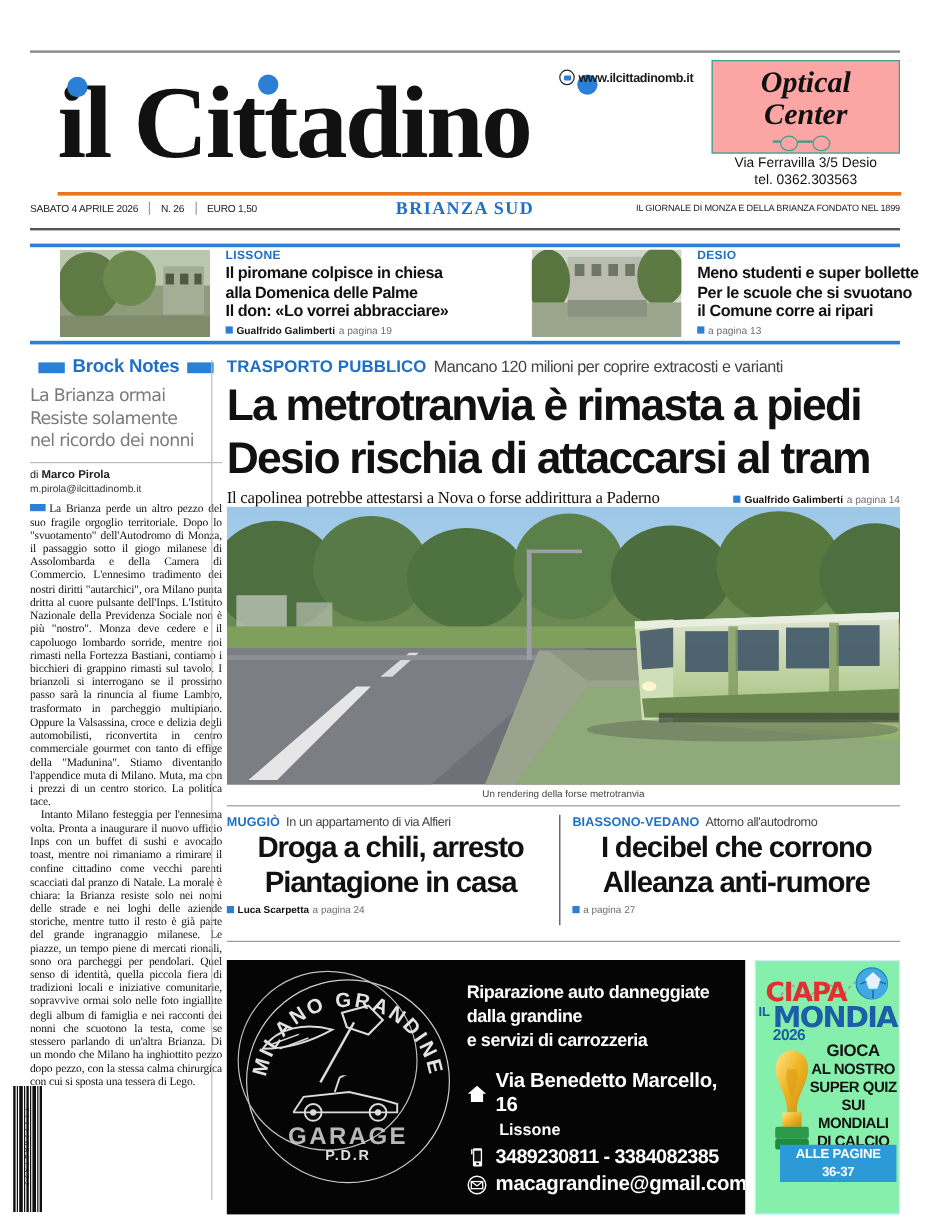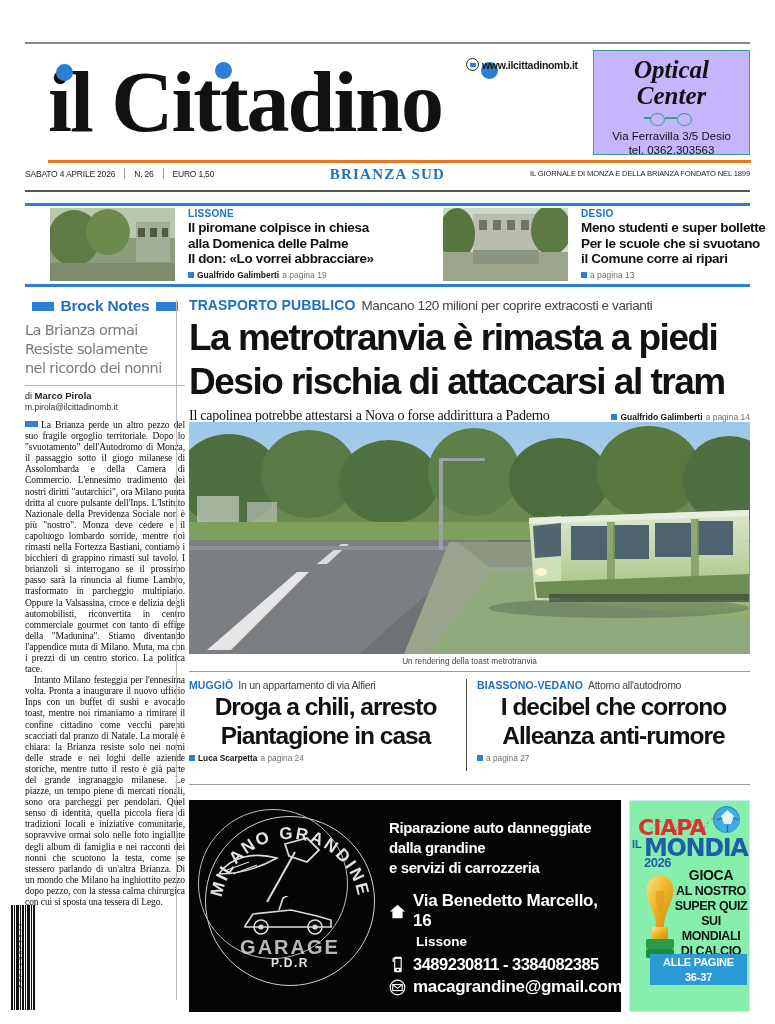--- a/index.html
+++ b/index.html
@@ -36,22 +36,22 @@
     display:inline-block;position:relative;
   }
   .at-icon::after{
     content:""; position:absolute; left:2.6px; top:4.2px; width:6px;height:4px;
     background:#2b7fd4; border-radius:1px;
   }
   .site-url .u { font-size:10.5px; font-weight:700; color:#1a1a1a; letter-spacing:-0.3px; }
 
   
   .optical-box {
-    position:absolute; left:593px; top:50px; width:157px; height:105px;
-    border:1.5px solid #3aa08a; background:#c4b5fd; text-align:center;
+    position:absolute; left:593px; top:50px; width:157px; height:78px;
+    border:1.5px solid #3aa08a; background:#fca5a5; text-align:center;
   }
   .optical-t1 {
     font-family:"Liberation Serif", serif; font-style:italic; font-weight:700;
     font-size:25px; line-height:25px; color:#111; margin-top:6px;
   }
   .optical-t2 {
     font-family:"Liberation Serif", serif; font-style:italic; font-weight:700;
     font-size:25px; line-height:27px; color:#111;
   }
   .glasses { margin:2px auto 2px; width:56px; height:16px; position:relative; }
@@ -475,21 +475,21 @@
       </g>
 
       <ellipse cx="352" cy="150" rx="6" ry="4" fill="#fff6cf"></ellipse>
 
       <rect x="250" y="36" width="4" height="92" fill="#9aa0a6"></rect>
       <rect x="250" y="36" width="46" height="3" fill="#9aa0a6"></rect>
 
       <ellipse cx="430" cy="186" rx="130" ry="10" fill="#4a4f45" opacity="0.35"></ellipse>
     </svg>
   </div>
-  <div class="tram-caption">Un rendering della toast metrotranvia</div>
+  <div class="tram-caption">Un rendering della forse metrotranvia</div>
   <div class="rule-after-photo"></div>
 
   <div class="sec sec-left">
     <div class="sec-kick-row">
       <span class="sec-kicker">MUGGIÒ</span>
       <span class="sec-occhiello">In un appartamento di via Alfieri</span>
     </div>
     <div class="sec-h">Droga a chili, arresto</div>
     <div class="sec-h">Piantagione in casa</div>
     <div class="sec-ref">

